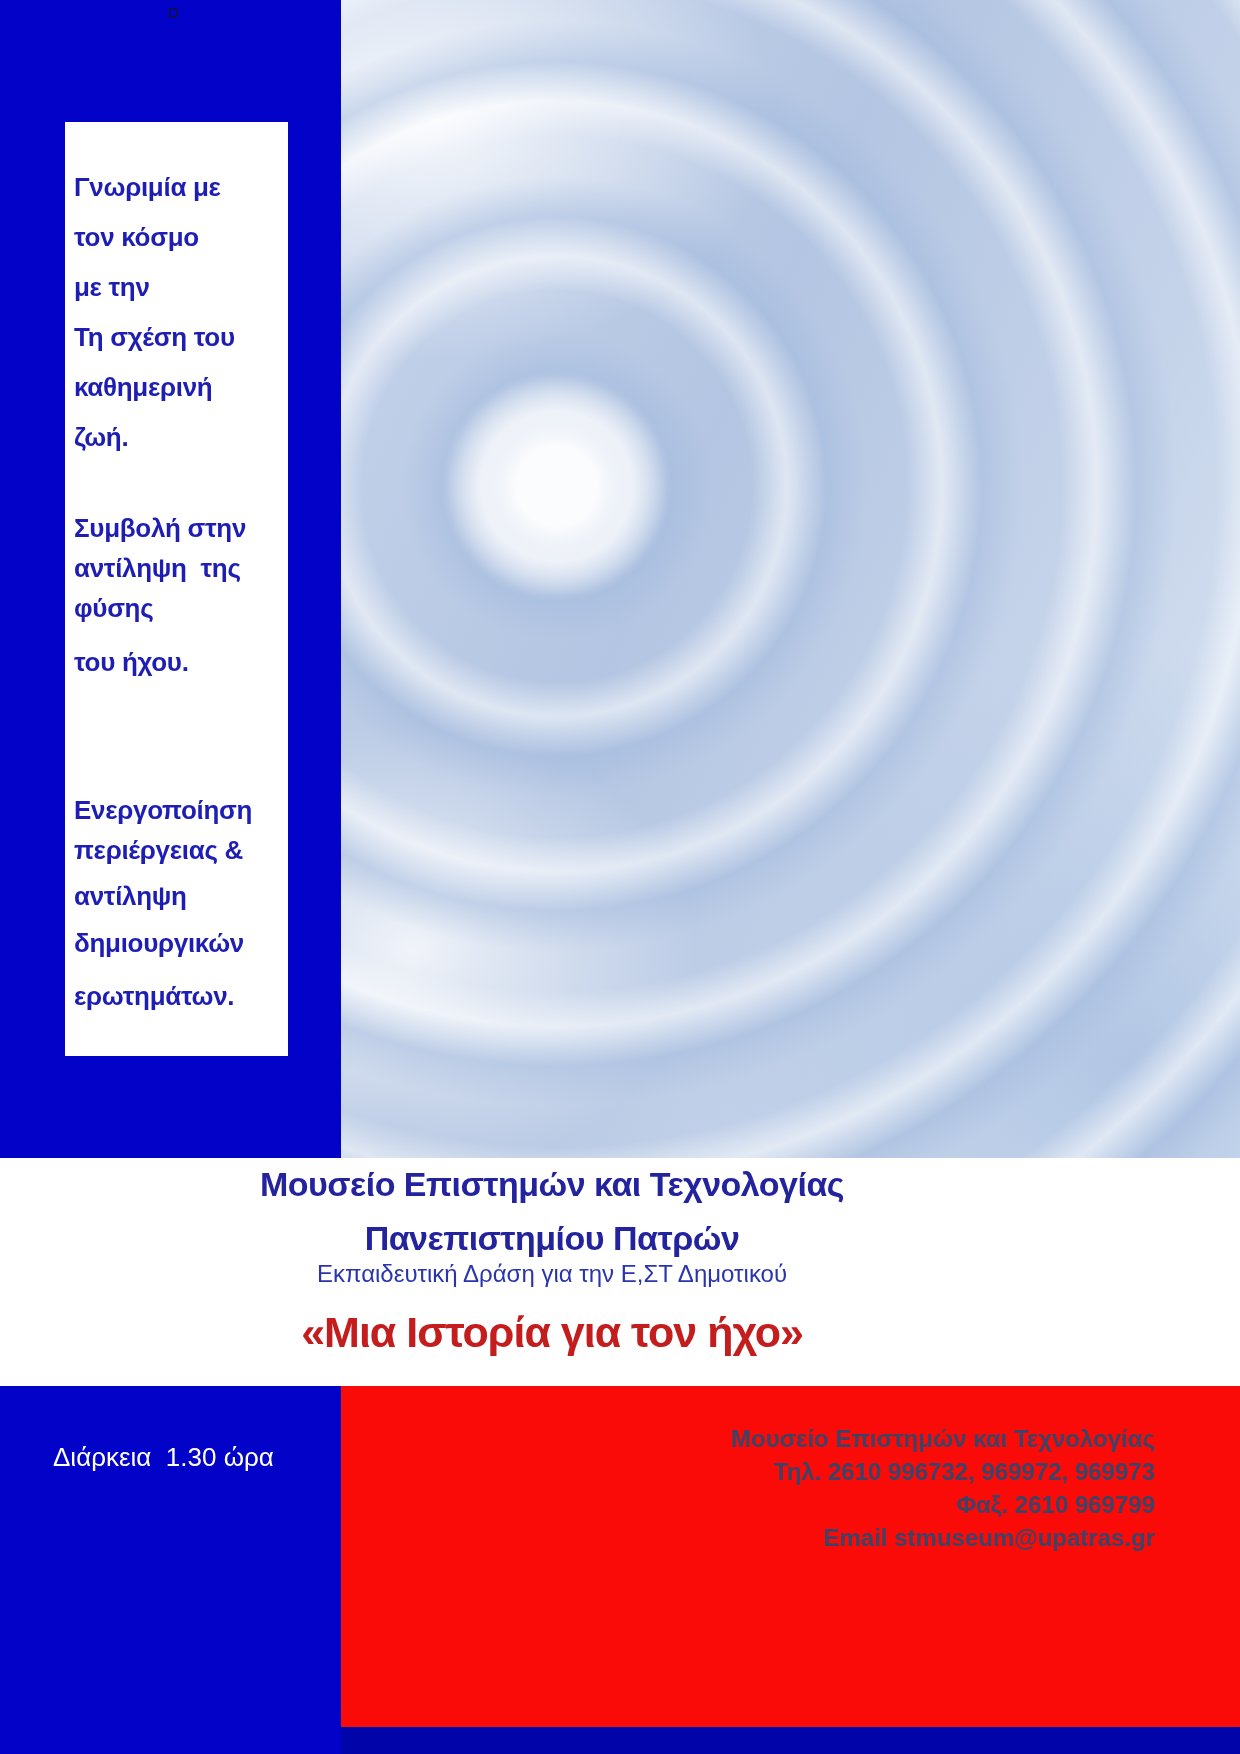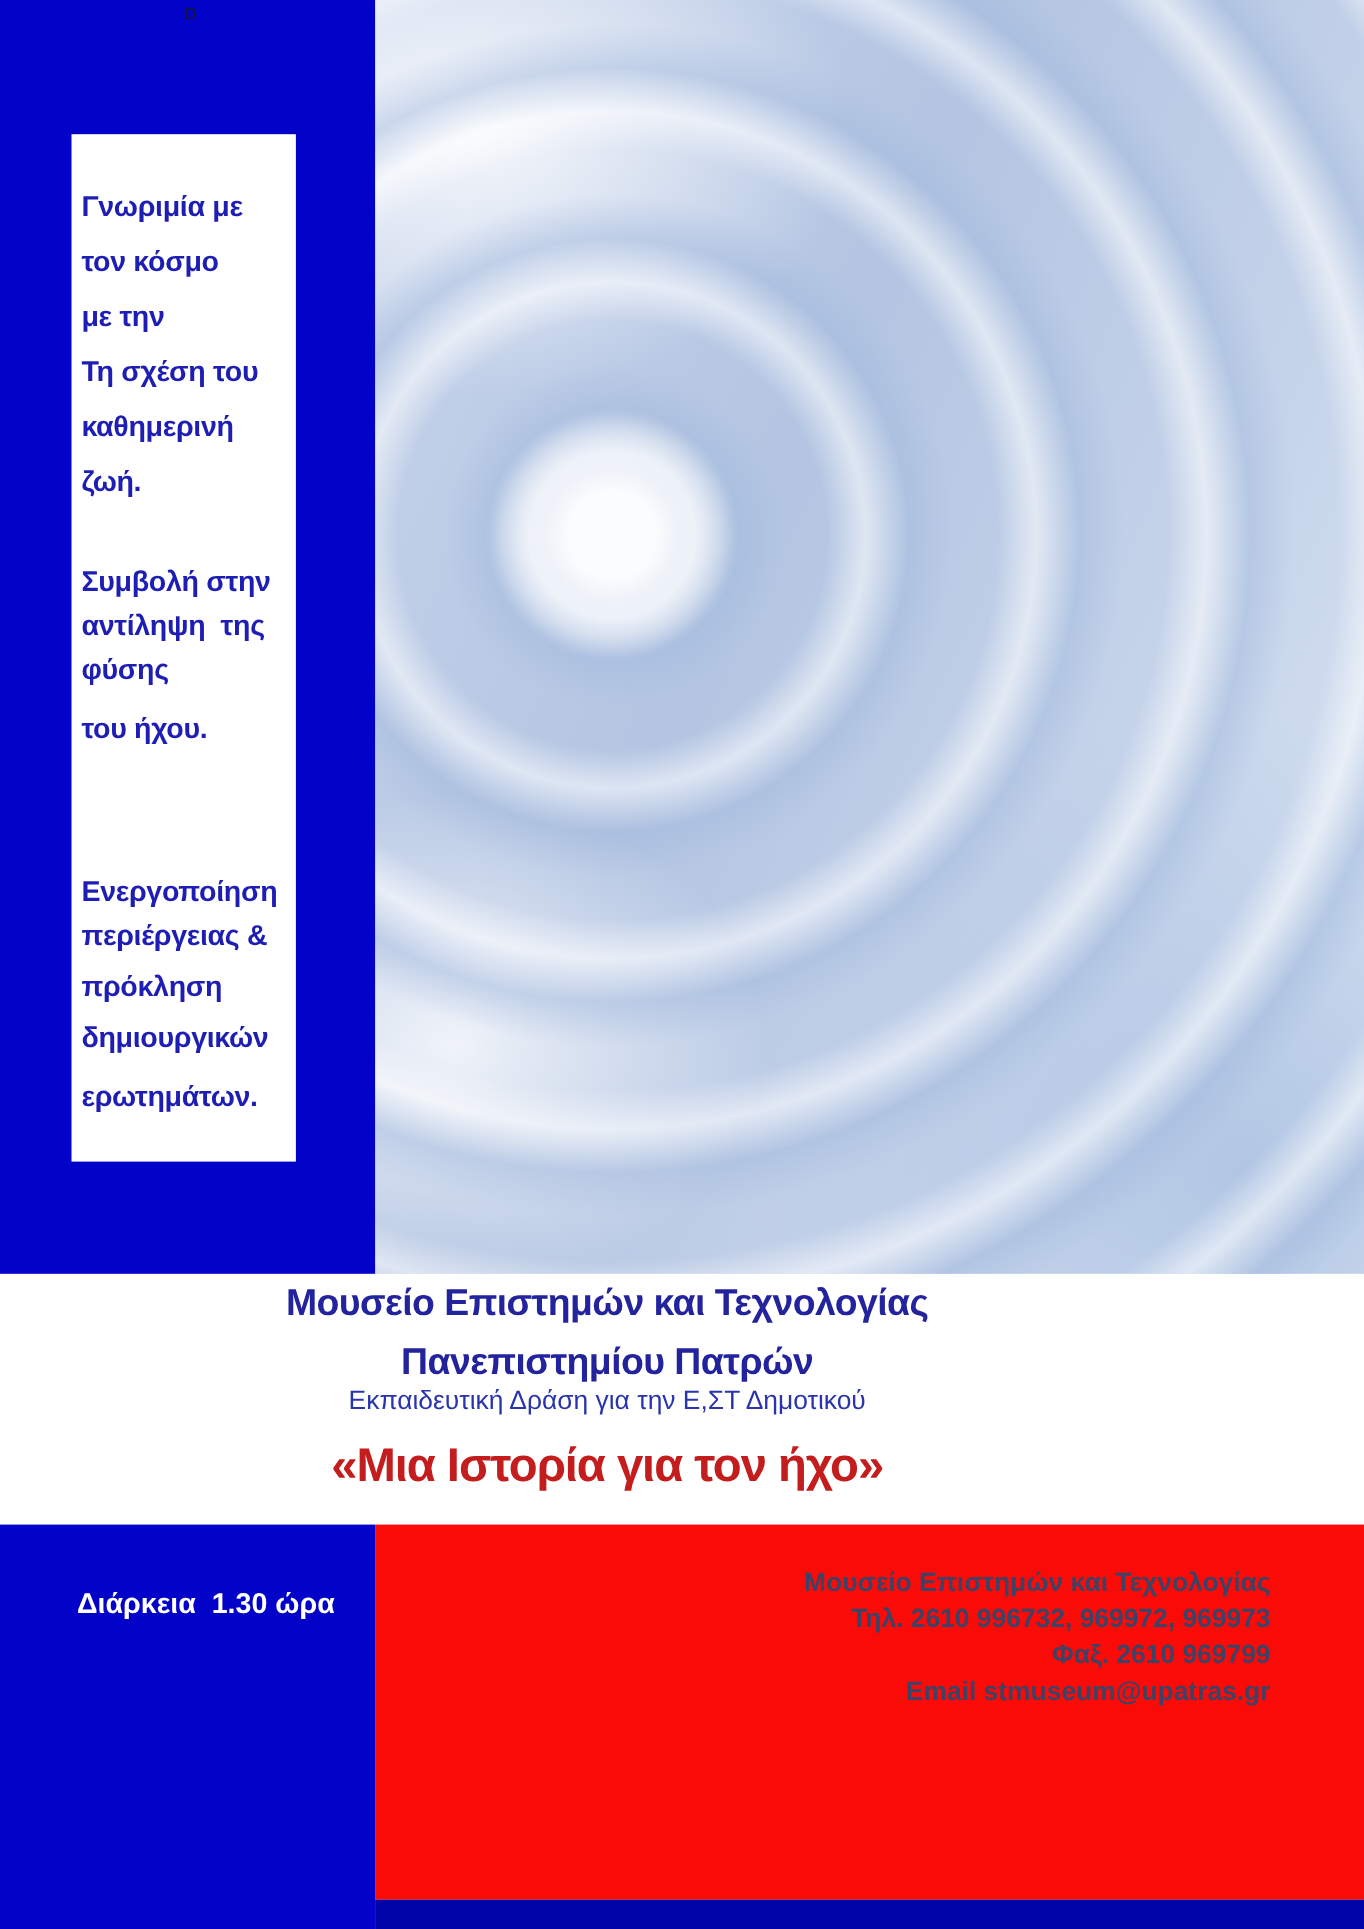--- a/index.html
+++ b/index.html
@@ -6,21 +6,21 @@
   html,body{margin:0;padding:0;background:#ffffff;}
   .page{
     position:relative;width:1240px;height:1754px;overflow:hidden;
     font-family:"Liberation Sans","DejaVu Sans",sans-serif;background:#ffffff;
   }
   
   .top-section{display:flex;height:1158px;}
   .band{position:relative;width:341px;background:#0202c8;flex:0 0 341px;}
   .marker{position:absolute;left:168px;top:4px;font-size:15px;color:#16161e;font-weight:400;}
   .white-box{
-    position:absolute;left:65px;top:122px;width:204px;height:934px;background:#ffffff;
+    position:absolute;left:65px;top:122px;width:223px;height:934px;background:#ffffff;
     box-sizing:border-box;padding:40px 2px 0 9px;
     color:#1e1eb4;font-weight:bold;font-size:26px;letter-spacing:-0.3px;
   }
   .pblock div{white-space:pre-wrap;}
   .pb1{line-height:50px;}
   .pb2{line-height:40px;margin-top:46px;}
   .pb3{line-height:40px;margin-top:14px;}
   .pb4{line-height:40px;margin-top:108px;}
   .pb5{line-height:40px;margin-top:6px;}
   .pb6{line-height:40px;margin-top:7px;}
@@ -45,21 +45,21 @@
   .mid-inner{width:1104px;text-align:center;}
   .mid-title{font-size:34px;font-weight:bold;color:#23239e;line-height:40px;letter-spacing:-0.5px;white-space:pre-wrap;}
   .mt1{padding-top:6px;}
   .mt2{margin-top:14px;}
   .mid-sub{font-size:24px;color:#2a35ad;line-height:32px;white-space:pre-wrap;}
   .mid-event{font-size:43px;font-weight:bold;color:#c31d1d;line-height:52px;margin-top:16px;letter-spacing:-1px;white-space:pre-wrap;}
   
   .bottom-section{display:flex;height:368px;}
   .bottom-left{
     flex:0 0 341px;background:#0202c8;box-sizing:border-box;
-    padding:56px 0 0 70px;color:#ffffff;font-weight:bold;font-size:26px;
+    padding:56px 0 0 53px;color:#ffffff;font-weight:normal;font-size:26px;
   }
   .duration{white-space:pre-wrap;}
   .bottom-right{flex:1;display:flex;flex-direction:column;}
   .contact-area{
     flex:1;background:#fa0b07;box-sizing:border-box;
     padding:36px 85px 0 0;text-align:right;
     color:#3d4366;font-weight:bold;font-size:24px;line-height:33px;
   }
   .contact-area div{white-space:pre-wrap;}
   .navy-strip{height:27px;background:#0104a8;}
@@ -87,21 +87,21 @@
             <div>φύσης</div>
           </div>
         <div class="pblock pb3">
             <div>του ήχου.</div>
           </div>
         <div class="pblock pb4">
             <div>Ενεργοποίηση</div>
             <div>περιέργειας &amp;</div>
           </div>
         <div class="pblock pb5">
-            <div>πρόκληση</div>
+            <div>αντίληψη</div>
           </div>
         <div class="pblock pb6">
             <div>δημιουργικών</div>
           </div>
         <div class="pblock pb7">
             <div>ερωτημάτων.</div>
           </div>
       </div>
     </div>
     <div class="water"></div>

